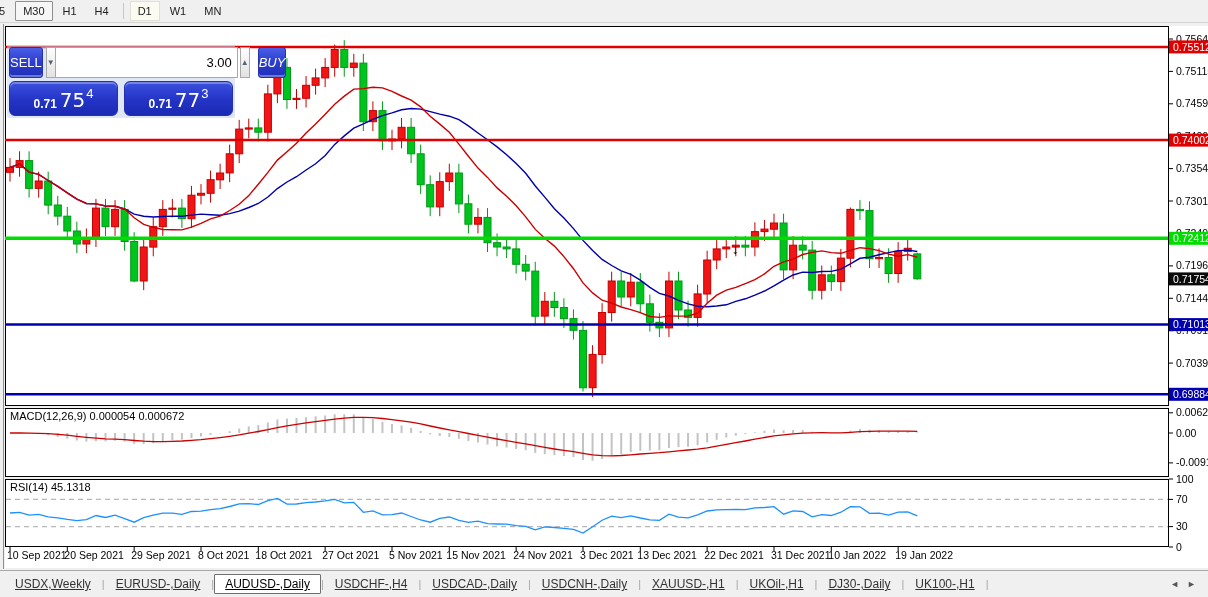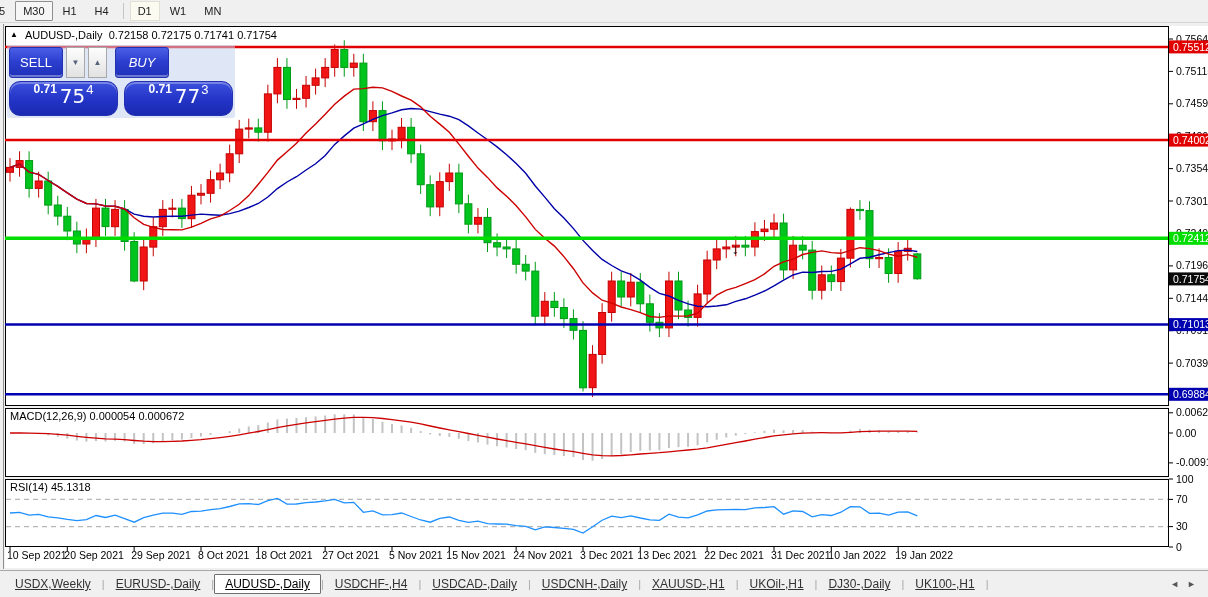--- a/index.html
+++ b/index.html
@@ -38,21 +38,21 @@
   .tp-sell,.tp-buy{width:52px;}
   .tp-buy{margin-left:8px;font-style:italic;}
   .spin-btn{width:17px;background:linear-gradient(#fdfdfd,#e2e2e2);border:1px solid #a8a8a8;
             color:#56627a;font-size:8px;display:flex;align-items:center;justify-content:center;
             margin-left:3px;cursor:pointer;}
   .vol-input{flex:1;margin-left:-1px;margin-right:-1px;background:#fff;border:1px solid #a8a8a8;
              font-size:13px;color:#000;text-align:right;padding:0 5px 0 0;
              font-family:"Liberation Sans",sans-serif;}
   .tp-row2{display:flex;}
   .tp-bigbox{width:107px;height:33px;background:linear-gradient(#3c50dd 0%,#2334c6 55%,#1b2ab2 100%);
-             border:1px solid #2330b0;border-radius:11px;color:#fff;display:flex;
+             border:1px solid #2330b0;border-radius:6px;color:#fff;display:flex;align-items:flex-end;
              justify-content:center;box-shadow:inset 0 2px 0 rgba(255,255,255,0.3);cursor:pointer;}
   .tp-bigbox + .tp-bigbox{margin-left:6px;}
   .bp-small{font-size:12px;font-weight:bold;margin:0 3px 4px 0;}
   .bp-big{font-size:20px;line-height:29px;font-family:"DejaVu Sans",sans-serif;}
   .bp-sup{font-size:13px;margin:0 0 14px 1px;}
 
   
   #tabbar{position:absolute;left:0;bottom:0;width:1208px;height:26px;background:#f0f0f0;
           border-top:1px solid #a8a8a8;display:flex;align-items:center;z-index:6;padding-left:4px;}
   .chart-tab{font-size:12px;color:#333;padding:3px 11px;white-space:nowrap;cursor:pointer;text-decoration:underline;}
@@ -474,31 +474,29 @@
       <g>
         <rect x="1169" y="387.8" width="39" height="13" fill="#0000b0"></rect>
         <text x="1173" y="398.1" font-size="10.5" fill="#ffffff">0.69884</text>
       </g>
       <g>
         <rect x="1169" y="272.4" width="39" height="13" fill="#0a0a0a"></rect>
         <text x="1173" y="282.7" font-size="10.5" fill="#ffffff">0.71754</text>
       </g>
     </svg>
 
-  <div class="ovl" id="chart-header">
-    <span class="tri">▲</span><span>AUDUSD-,Daily</span>&nbsp;&nbsp;<span>0.72158 0.72175 0.71741 0.71754</span>
-  </div>
 
   <div class="ovl" id="macd-label">MACD(12,26,9) 0.000054 0.000672</div>
   <div class="ovl" id="rsi-label">RSI(14) 45.1318</div>
 
   <div id="trade-panel">
     <div class="tp-row1">
       <div class="tp-btn tp-sell">SELL</div>
       <div class="spin-btn">▼</div>
+      <input class="vol-input" value="3.00" style="">
       <div class="spin-btn">▲</div>
       <div class="tp-btn tp-buy">BUY</div>
     </div>
     <div class="tp-row2">
       <div class="tp-bigbox">
         <span class="bp-small">0.71</span>
         <span class="bp-big">75</span>
         <span class="bp-sup">4</span>
       </div>
       <div class="tp-bigbox">

